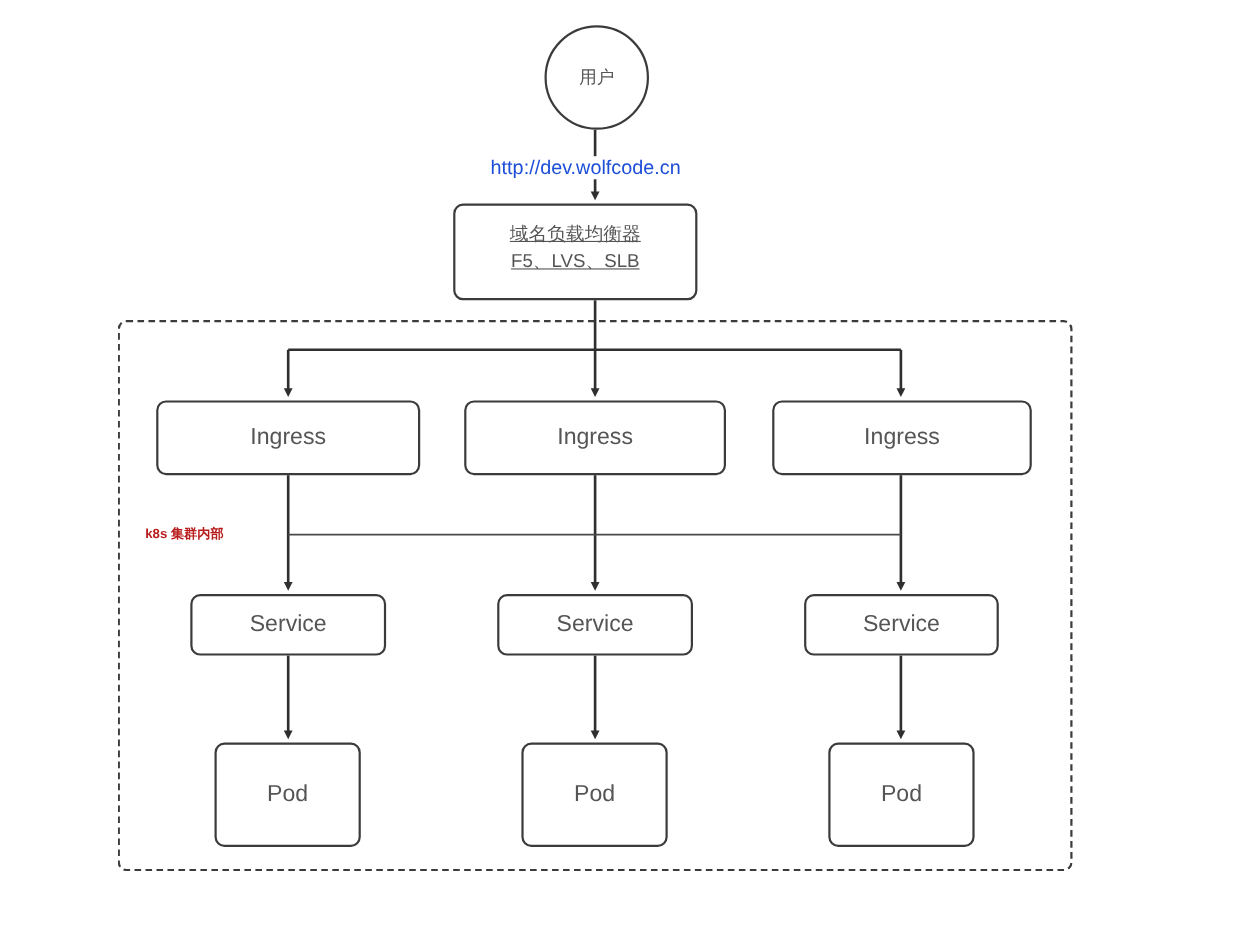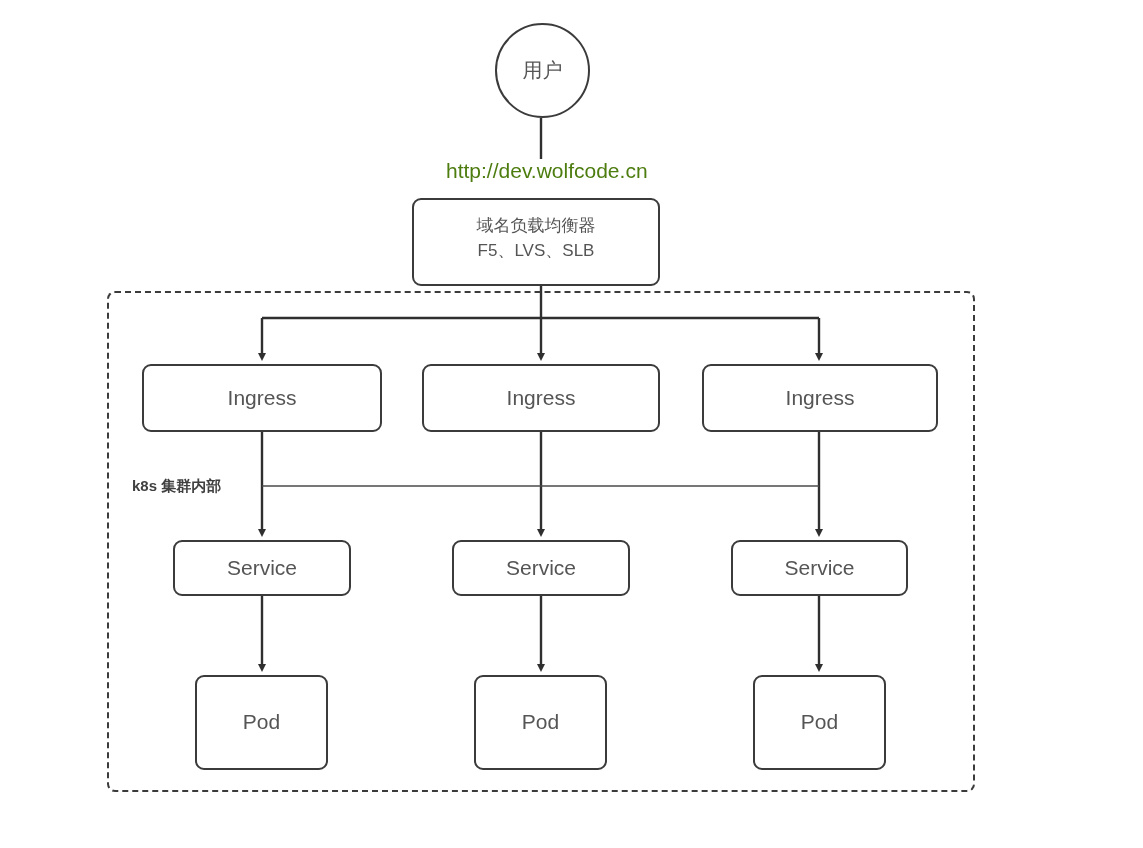--- a/index.html
+++ b/index.html
@@ -27,37 +27,36 @@
     white-space:pre-line;
   }
   .circle{border-radius:50%;}
   .rounded{border-radius:9px;}
 
   .lb-node{
     align-items:flex-start;
     padding-top:14px;
     font-size:17px;
   }
-  .user-node{font-size:20px;}
+  .user-node{font-size:16px;}
   .ingress-node,.service-node,.pod-node{font-size:21px;}
 
   .edge-label{
     position:absolute;
-    font-size:21px;
-    color:#4d7c0f;
+    font-size:18px;
+    color:#1d4ed8;
     background:#ffffff;
     padding:0 3px;
     white-space:nowrap;
-    margin-top:17px;
   }
   .cluster-label{
     position:absolute;
-    font-size:15px;
+    font-size:12px;
     font-weight:bold;
-    color:#404040;
+    color:#b91c1c;
     background:#ffffff;
     padding:0 3px;
     white-space:nowrap;
   }
   .cluster-box{
     position:absolute;
     box-sizing:border-box;
     border:2px dashed #3b3b3b;
     border-radius:8px;
     background:transparent;
@@ -99,21 +98,21 @@
     <path d="M262,486 L819,486" stroke="#4a4a4a" stroke-width="1.5" fill="none"></path>
   </svg>
 
   <div class="cluster-box" style="left:107px;top:291px;width:868px;height:501px;"></div>
   <div class="cluster-label" style="left:129px;top:477px;">k8s 集群内部</div>
 
   <div class="node circle user-node" style="left:495px;top:23px;width:95px;height:95px;">用户</div>
 
   <div class="edge-label" style="left:443px;top:142px;">http://dev.wolfcode.cn</div>
 
-  <div class="node rounded lb-node" style="left:412px;top:198px;width:248px;height:88px;">域名负载均衡器
+  <div class="node rounded lb-node" style="left:412px;top:185px;width:222px;height:88px;text-decoration:underline;">域名负载均衡器
 F5、LVS、SLB</div>
 
   <div class="node rounded ingress-node" style="left:142px;top:364px;width:240px;height:68px;">Ingress</div>
   <div class="node rounded ingress-node" style="left:422px;top:364px;width:238px;height:68px;">Ingress</div>
   <div class="node rounded ingress-node" style="left:702px;top:364px;width:236px;height:68px;">Ingress</div>
 
   <div class="node rounded service-node" style="left:173px;top:540px;width:178px;height:56px;">Service</div>
   <div class="node rounded service-node" style="left:452px;top:540px;width:178px;height:56px;">Service</div>
   <div class="node rounded service-node" style="left:731px;top:540px;width:177px;height:56px;">Service</div>
 

